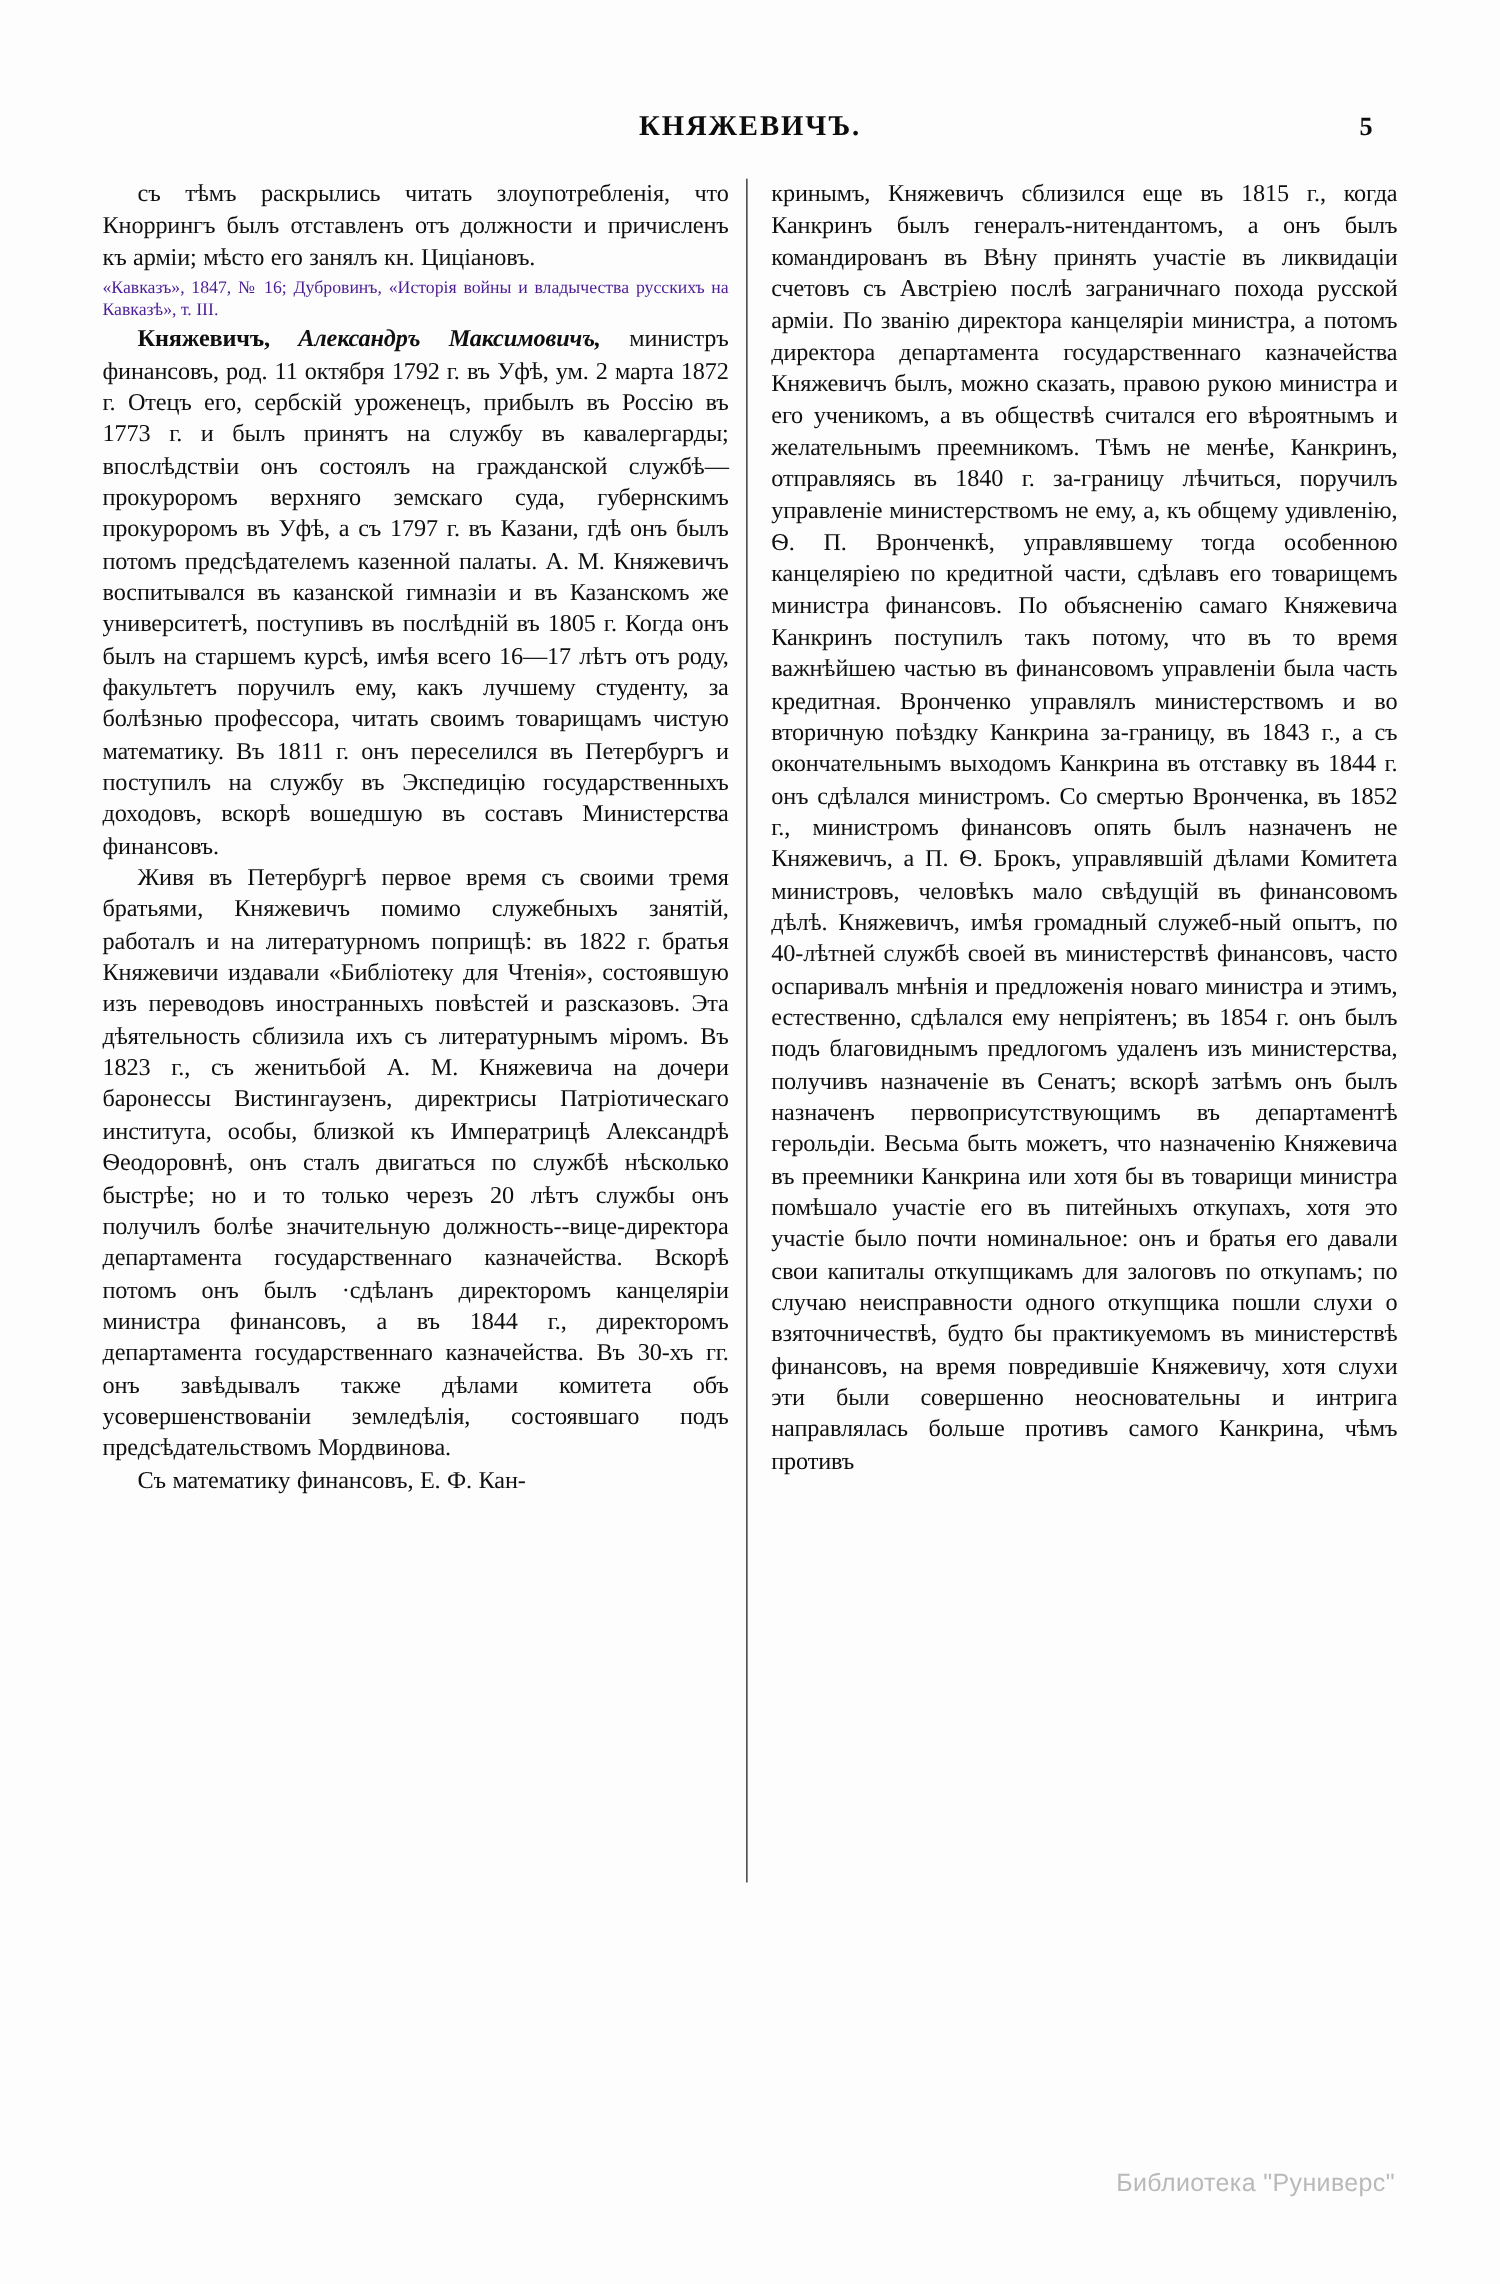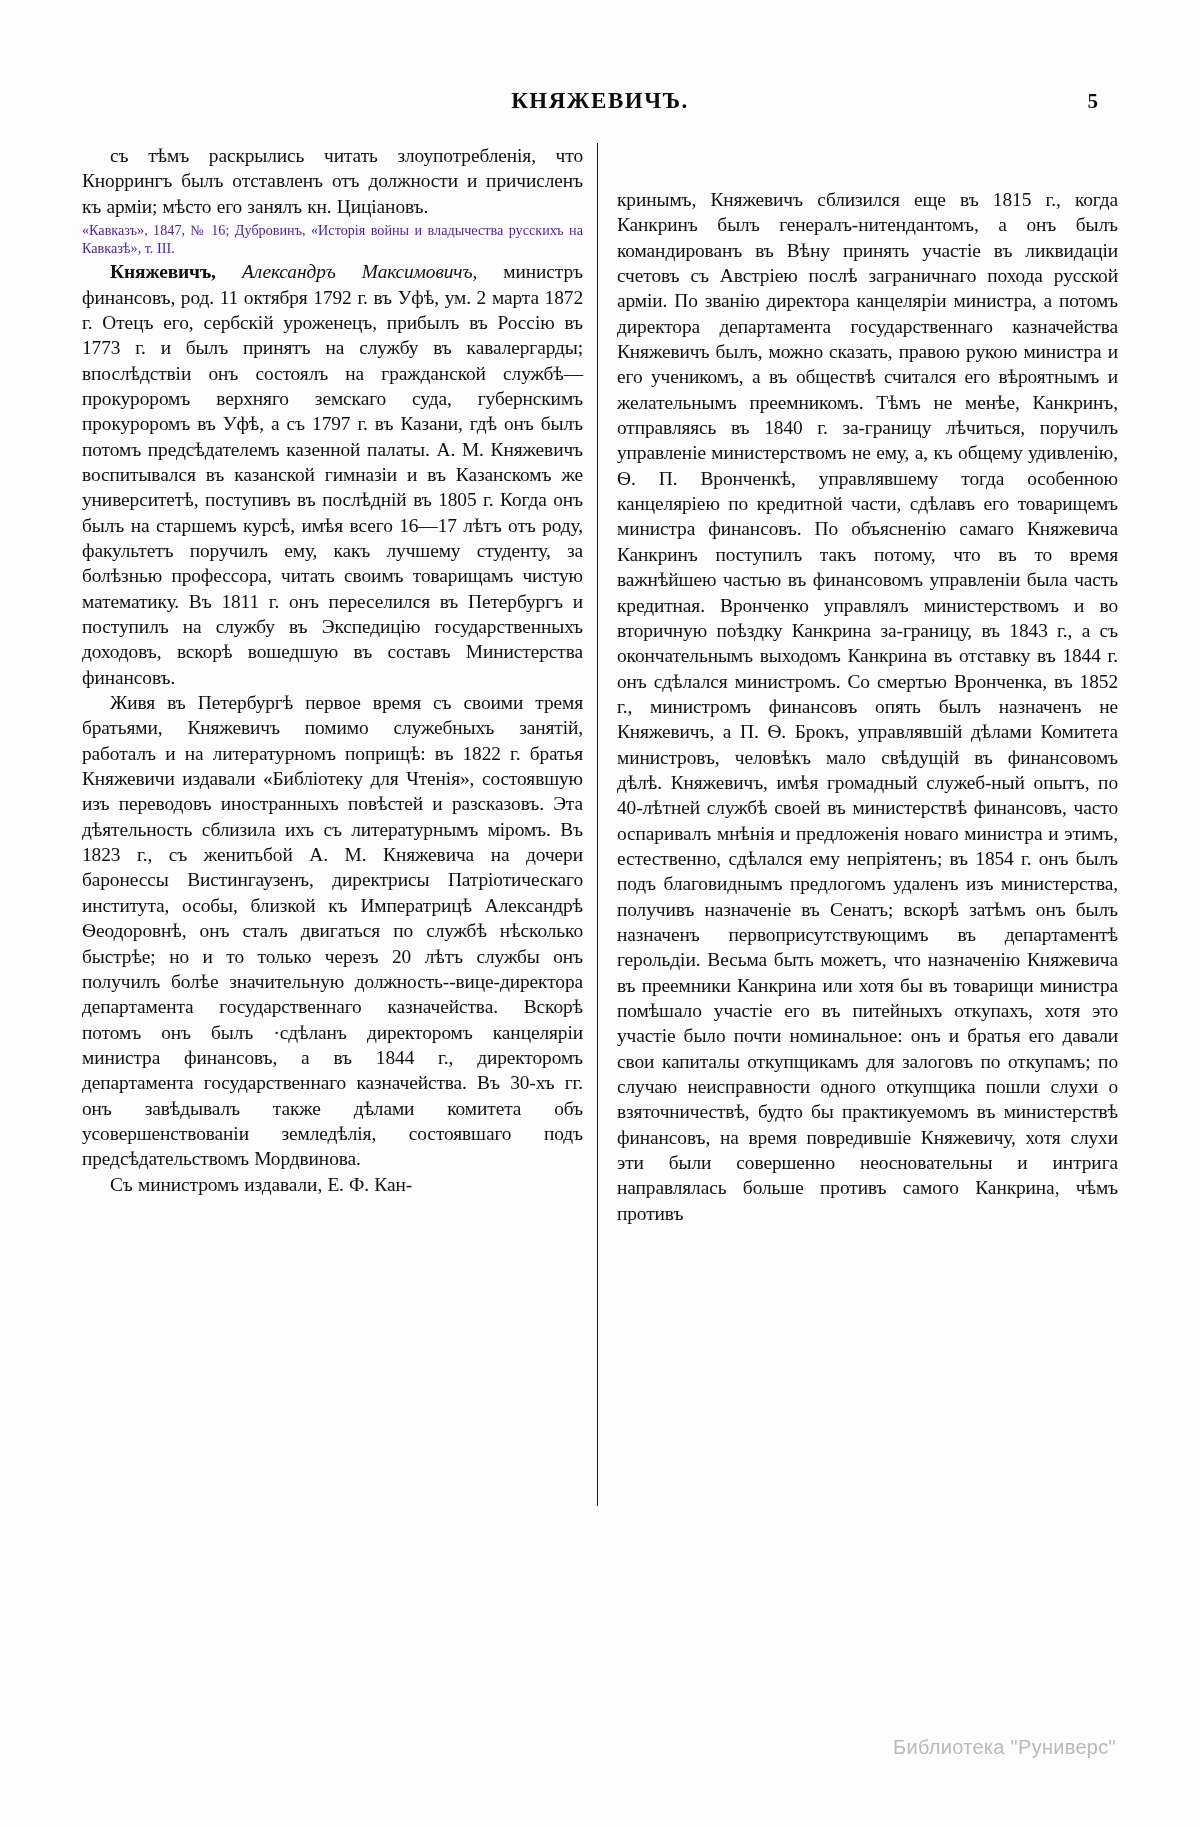--- a/index.html
+++ b/index.html
@@ -77,36 +77,35 @@
     text-align: justify;
     text-justify: inter-word;
     color: #0f0f0f;
     hyphens: none;
   }
   p.indent {
     text-indent: 28px;
   }
   p.noindent {
     text-indent: 0;
-    margin-top: 44px;
   }
   .source-note {
     font-size: 14.2px;
     line-height: 17.6px;
     text-align: justify;
     margin-top: 3px;
     margin-bottom: 2px;
     color: #4c1d95;
   }
   .entry-head {
     font-weight: bold;
   }
   .entry-italic {
     font-style: italic;
-    font-weight: normal;
+    font-weight: bold;
   }
   .watermark {
     position: absolute;
     right: 84px;
     bottom: 68px;
     font-size: 20px;
     color: #b9b9b9;
     font-family: "Liberation Sans", sans-serif;
     letter-spacing: 0.3px;
   }
@@ -127,21 +126,21 @@
 
   <div class="divider"></div>
 
   <div class="columns">
 
     <div class="column">
       <p class="indent tight">съ тѣмъ раскрылись читать злоупотребленія, что Кноррингъ былъ отставленъ отъ должности и причисленъ къ арміи; мѣсто его занялъ кн. Циціановъ.</p>
       <p class="source-note">«Кавказъ», 1847, № 16; Дубровинъ, «Исторія войны и владычества русскихъ на Кавказѣ», т. III.</p>
       <p class="indent tight"><span class="entry-head">Княжевичъ,</span> <span class="entry-italic">Александръ Максимовичъ,</span><span> министръ финансовъ, род. 11 октября 1792 г. въ Уфѣ, ум. 2 марта 1872 г. Отецъ его, сербскій уроженецъ, прибылъ въ Россію въ 1773 г. и былъ принятъ на службу въ кавалергарды; впослѣдствіи онъ состоялъ на гражданской службѣ—прокурoромъ верхняго земскаго суда, губернскимъ прокуроромъ въ Уфѣ, а съ 1797 г. въ Казани, гдѣ онъ былъ потомъ предсѣдателемъ казенной палаты. А. М. Княжевичъ воспитывался въ казанской гимназіи и въ Казанскомъ же университетѣ, поступивъ въ послѣдній въ 1805 г. Когда онъ былъ на старшемъ курсѣ, имѣя всего 16—17 лѣтъ отъ роду, факультетъ поручилъ ему, какъ лучшему студенту, за болѣзнью профессора, читать своимъ товарищамъ чистую математику. Въ 1811 г. онъ переселился въ Петербургъ и поступилъ на службу въ Экспедицію государственныхъ доходовъ, вскорѣ вошедшую въ составъ Министерства финансовъ.</span></p>
       <p class="indent tight">Живя въ Петербургѣ первое время съ своими тремя братьями, Княжевичъ помимо служебныхъ занятій, работалъ и на литературномъ поприщѣ: въ 1822 г. братья Княжевичи издавали «Библіотеку для Чтенія», состоявшую изъ переводовъ иностранныхъ повѣстей и разсказовъ. Эта дѣятельность сблизила ихъ съ литературнымъ міромъ. Въ 1823 г., съ женитьбой А. М. Княжевича на дочери баронессы Вистингаузенъ, директрисы Патріотическаго института, особы, близкой къ Императрицѣ Александрѣ Ѳеодоровнѣ, онъ сталъ двигаться по службѣ нѣсколько быстрѣе; но и то только черезъ 20 лѣтъ службы онъ получилъ болѣе значительную должность--вице-директора департамента государственнаго казначейства. Вскорѣ потомъ онъ былъ ·сдѣланъ директоромъ канцеляріи министра финансовъ, а въ 1844 г., директоромъ департамента государственнаго казначейства. Въ 30-хъ гг. онъ завѣдывалъ также дѣлами комитета объ усовершенствованіи земледѣлія, состоявшаго подъ предсѣдательствомъ Мордвинова.</p>
-      <p class="indent tight">Съ министромъ издавали, Е. Ф. Кан-</p>
+      <p class="indent tight">Съ математику финансовъ, Е. Ф. Кан-</p>
     </div>
 
     <div class="column">
       <p class="noindent tight">кринымъ, Княжевичъ сблизился еще въ 1815 г., когда Канкринъ былъ генералъ-нитендантомъ, а онъ былъ командированъ въ Вѣну принять участіе въ ликвидаціи счетовъ съ Австріею послѣ заграничнаго похода русской арміи. По званію директора канцеляріи министра, а потомъ директора департамента государственнаго казначейства Княжевичъ былъ, можно сказать, правою рукою министра и его ученикомъ, а въ обществѣ считался его вѣроятнымъ и желательнымъ преемникомъ. Тѣмъ не менѣе, Канкринъ, отправляясь въ 1840 г. за-границу лѣчиться, поручилъ управленіе министерствомъ не ему, а, къ общему удивленію, Ѳ. П. Вронченкѣ, управлявшему тогда особенною канцеляріею по кредитной части, сдѣлавъ его товарищемъ министра финансовъ. По объясненію самаго Княжевича Канкринъ поступилъ такъ потому, что въ то время важнѣйшею частью въ финансовомъ управленіи была часть кредитная. Вронченко управлялъ министерствомъ и во вторичную поѣздку Канкрина за-границу, въ 1843 г., а съ окончательнымъ выходомъ Канкрина въ отставку въ 1844 г. онъ сдѣлался министромъ. Со смертью Вронченка, въ 1852 г., министромъ финансовъ опять былъ назначенъ не Княжевичъ, а П. Ѳ. Брокъ, управлявшій дѣлами Комитета министровъ, человѣкъ мало свѣдущій въ финансовомъ дѣлѣ. Княжевичъ, имѣя громадный служеб-ный опытъ, по 40-лѣтней службѣ своей въ министерствѣ финансовъ, часто оспаривалъ мнѣнія и предложенія новаго министра и этимъ, естественно, сдѣлался ему непріятенъ; въ 1854 г. онъ былъ подъ благовиднымъ предлогомъ удаленъ изъ министерства, получивъ назначеніе въ Сенатъ; вскорѣ затѣмъ онъ былъ назначенъ первоприсутствующимъ въ департаментѣ герольдіи. Весьма быть можетъ, что назначенію Княжевича въ преемники Канкрина или хотя бы въ товарищи министра помѣшало участіе его въ питейныхъ откупахъ, хотя это участіе было почти номинальное: онъ и братья его давали свои капиталы откупщикамъ для залоговъ по откупамъ; по случаю неисправности одного откупщика пошли слухи о взяточничествѣ, будто бы практикуемомъ въ министерствѣ финансовъ, на время повредившіе Княжевичу, хотя слухи эти были совершенно неосновательны и интрига направлялась больше противъ самого Канкрина, чѣмъ противъ</p>
     </div>
 
   </div>
 
   <div class="watermark">Библиотека "Руниверс"</div>
 </div>

